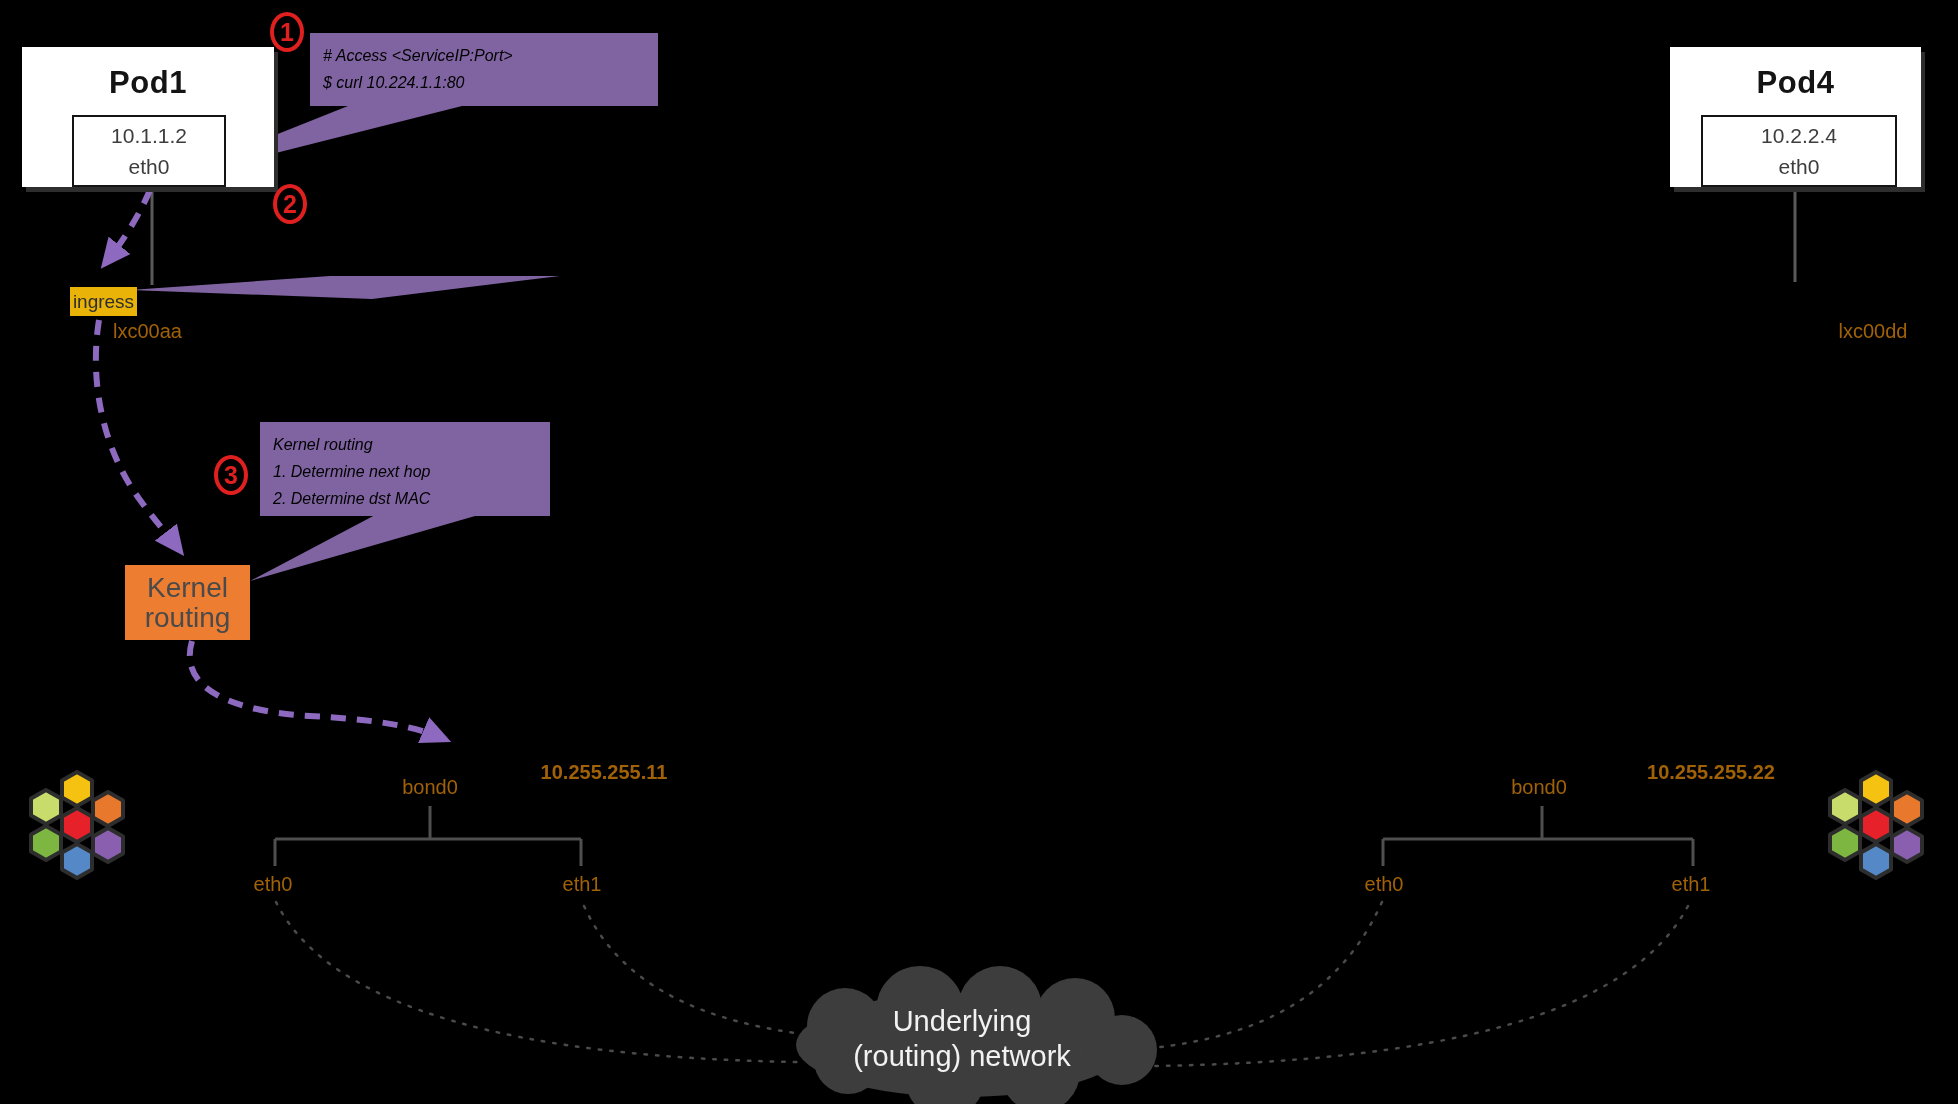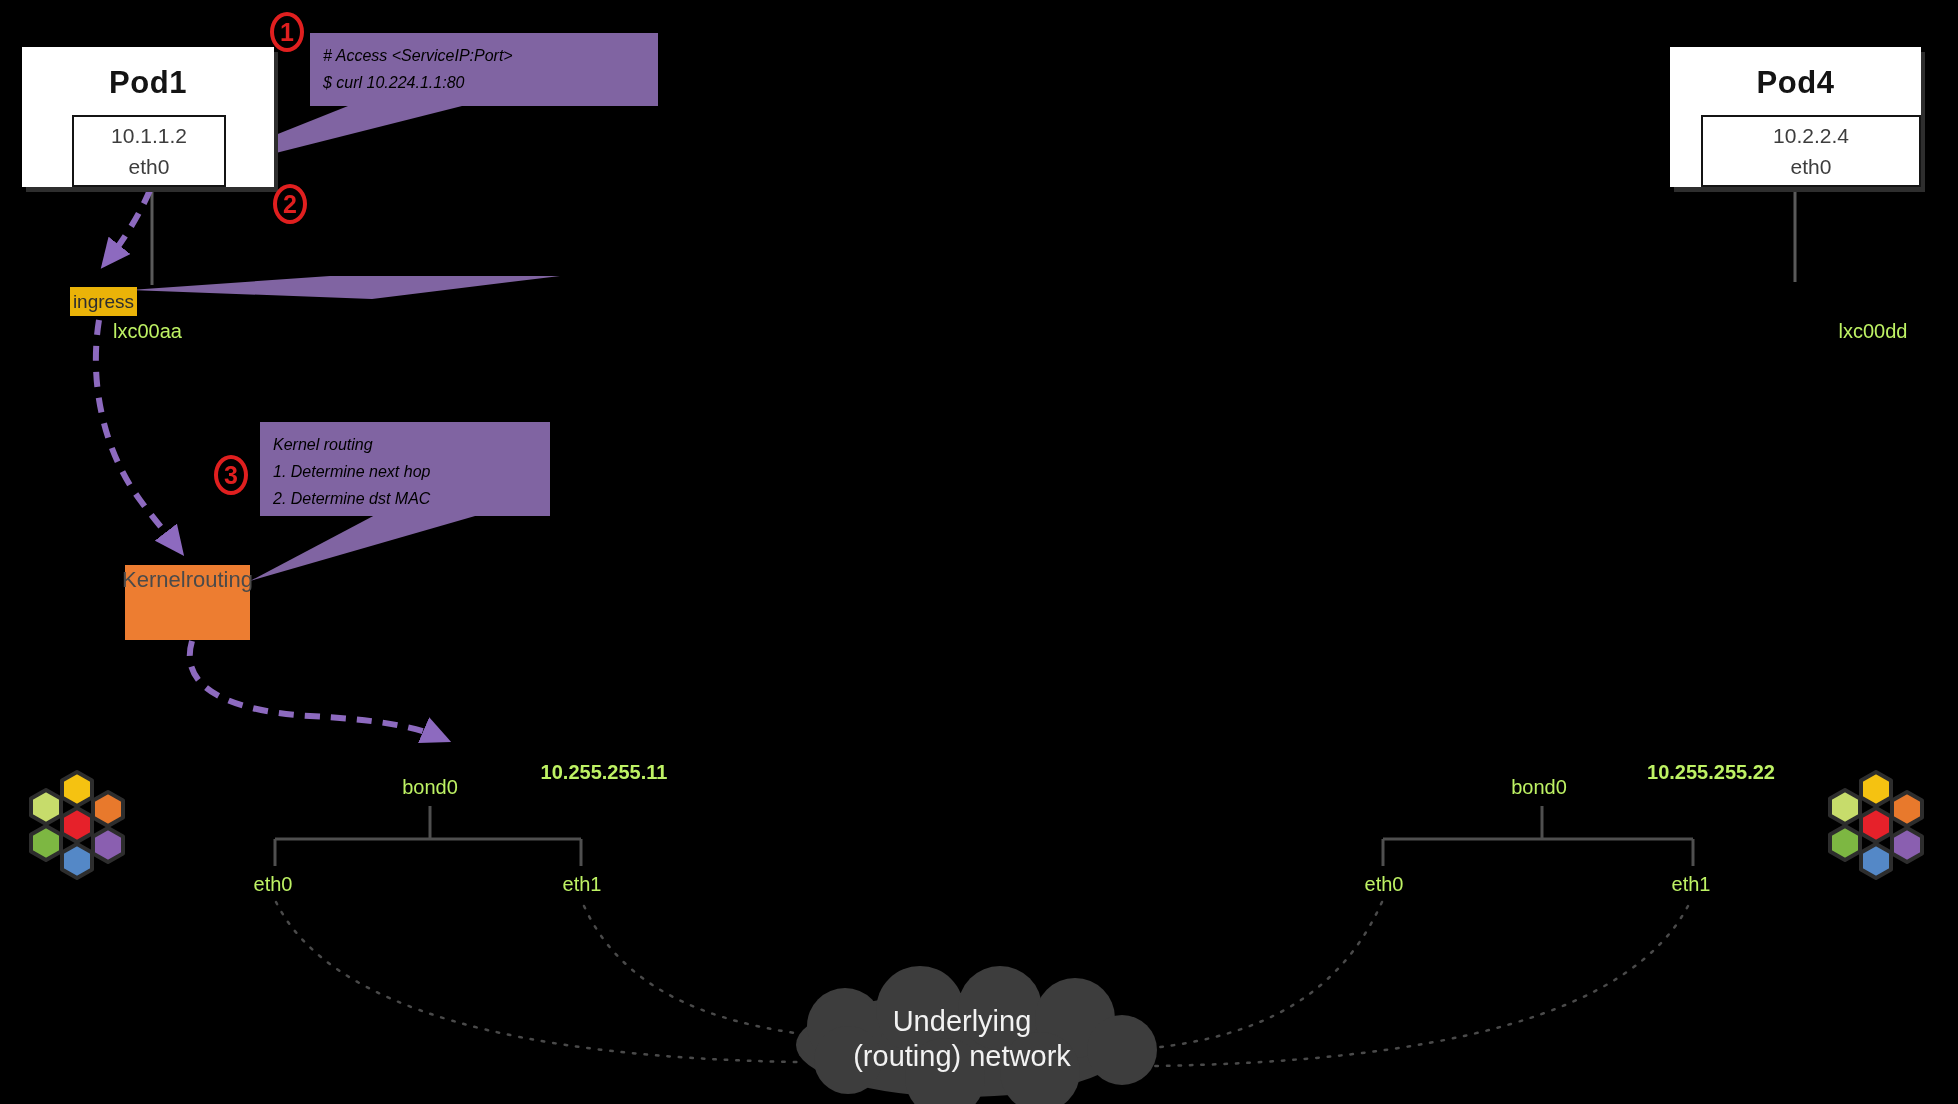--- a/index.html
+++ b/index.html
@@ -29,24 +29,24 @@
     width:34px;height:40px;border:4px solid #e01f1f;border-radius:50%;
     color:#e01f1f;font-size:25px;font-weight:bold;
     display:flex;align-items:center;justify-content:center;box-sizing:border-box;
     background:rgba(0,0,0,0.0);
   }
   .ingress-chip{
     background:#eab308;color:#2f2f2f;font-size:19px;
     display:flex;align-items:center;justify-content:center;
   }
   .kernel-box{
-    background:#ed7d31;color:#4a4a4a;font-size:22px;line-height:30px;
-    text-align:center;display:flex;flex-direction:row;justify-content:center;
-  }
-  .glabel{color:#bef264;font-size:20px;white-space:nowrap;}
+    background:#ed7d31;color:#4a4a4a;font-size:28px;line-height:30px;
+    text-align:center;display:flex;flex-direction:column;justify-content:center;
+  }
+  .glabel{color:#a16207;font-size:20px;white-space:nowrap;}
   .glabel.bold{font-weight:bold;}
   .xcenter{transform:translateX(-50%);}
   .cloud-text{
     color:#f2f2f2;font-size:29px;text-align:center;white-space:nowrap;
   }
 </style>
 </head>
 <body>
 
 <div class="stage">
@@ -154,21 +154,21 @@
   <div class="abs pod-box" style="left:22px;top:47px;width:252px;height:140px;">
     <div class="pod-title">Pod1</div>
     <div class="pod-inner" style="left:50px;top:68px;width:154px;height:72px;">
       <div>10.1.1.2</div>
       <div>eth0</div>
     </div>
   </div>
 
   <div class="abs pod-box" style="left:1670px;top:47px;width:251px;height:140px;">
     <div class="pod-title">Pod4</div>
-    <div class="pod-inner" style="left:31px;top:68px;width:220px;height:72px;">
+    <div class="pod-inner" style="left:31px;top:68px;width:196px;height:72px;">
       <div>10.2.2.4</div>
       <div>eth0</div>
     </div>
   </div>
 
   <div class="abs step-circle" style="left:270px;top:12px;">
     <span>1</span>
   </div>
   <div class="abs step-circle" style="left:273px;top:184px;">
     <span>2</span>

